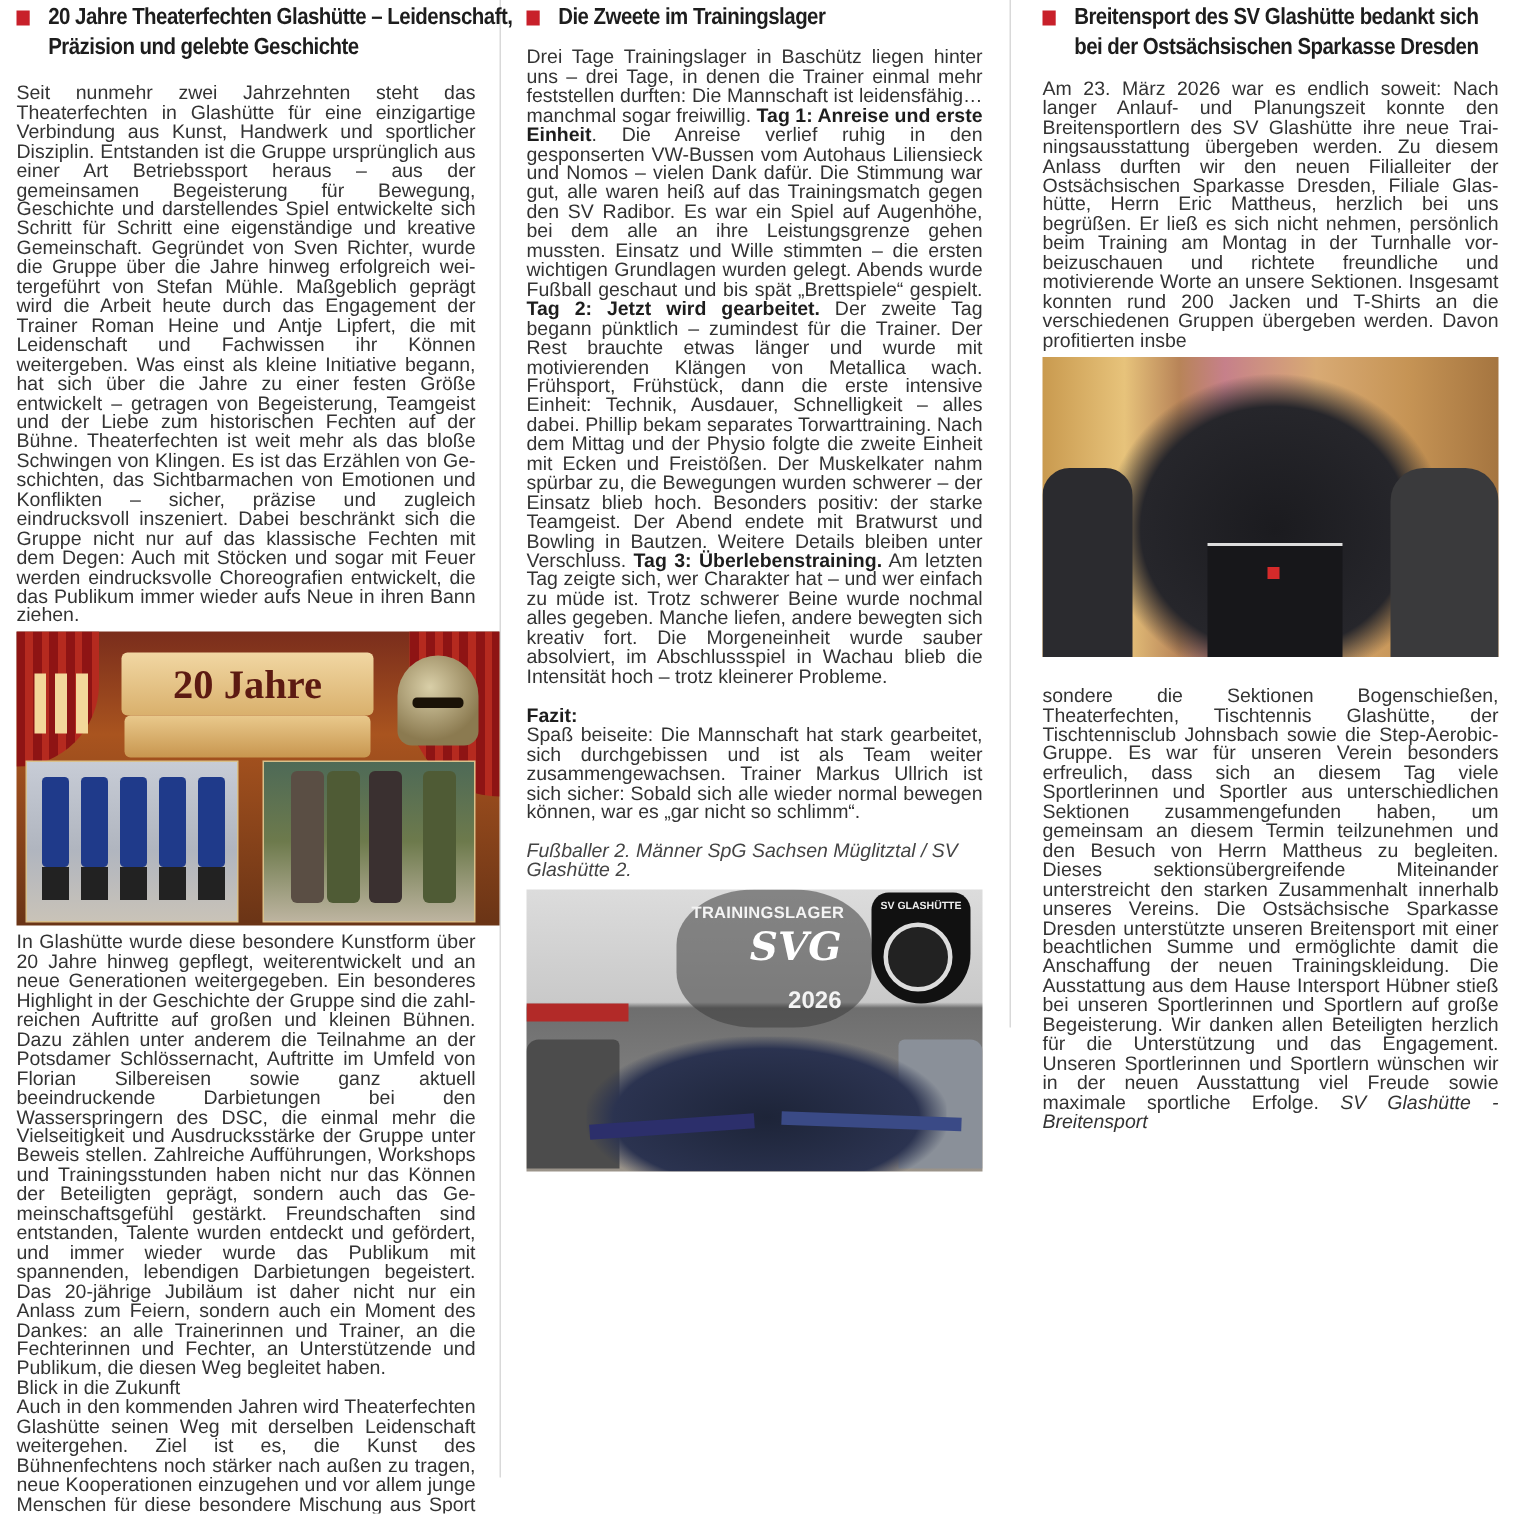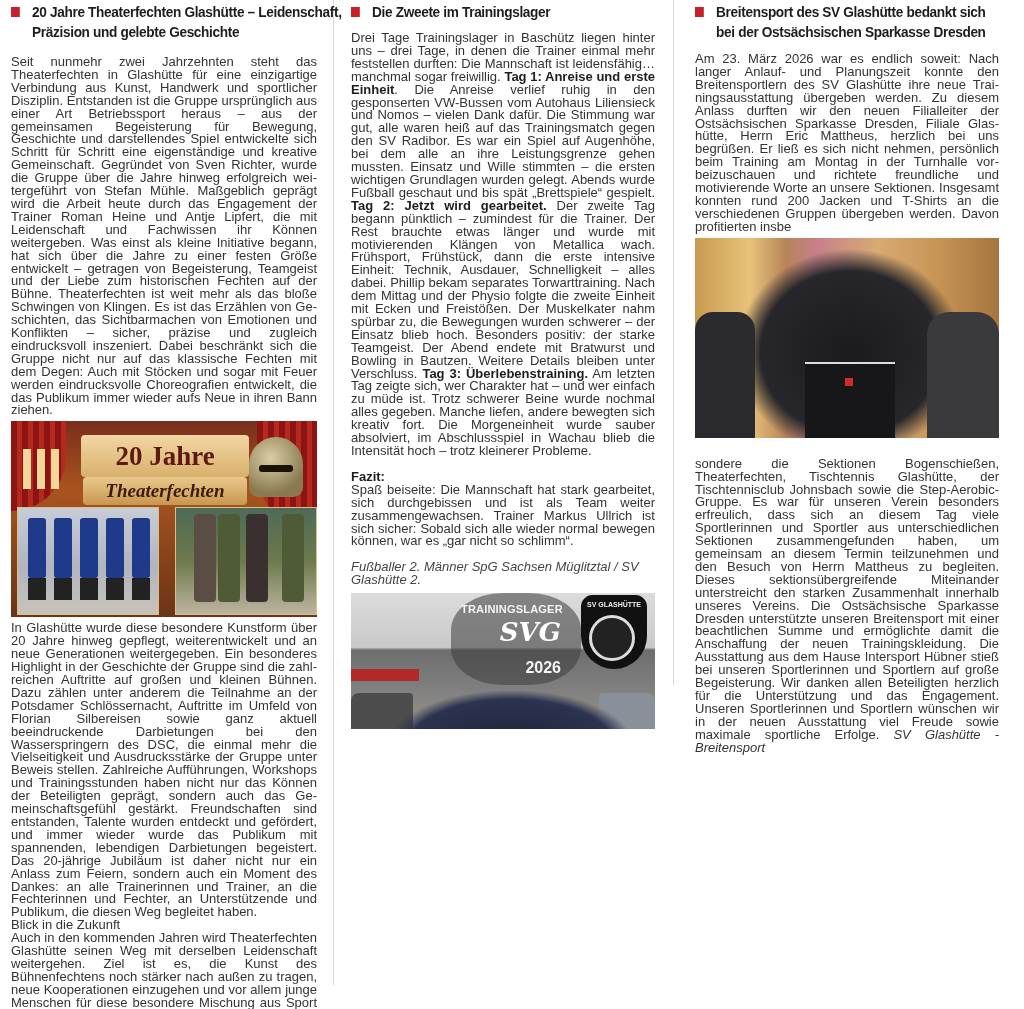--- a/index.html
+++ b/index.html
@@ -21,21 +21,21 @@
   .col1 .headline { width:340px; }
   .col3 .headline { width:340px; }
 
   .body { font-size:13px; line-height:12.9px; text-align:justify; color:#333; hyphens:manual; }
   .body p { margin:0; }
   .body b { font-weight:bold; color:#1d1d1d; }
   .body i { font-style:italic; }
 
   .photo { position:relative; overflow:hidden; }
   
-  .poster { background:linear-gradient(180deg,#7a2d1c 0%,#a9541f 35%,#6a3416 100%); }
+  .poster { background:linear-gradient(180deg,#7a2d1c 0%,#a9541f 35%,#6a3416 100%);padding-left:16px; }
   .poster .curtain-l { position:absolute; left:0; top:0; width:55px; height:90px;
      background:repeating-linear-gradient(90deg,#8e1414 0 6px,#b52a1f 6px 11px); border-bottom-right-radius:60px; }
   .poster .curtain-r { position:absolute; right:0; top:0; width:60px; height:110px;
      background:repeating-linear-gradient(90deg,#8e1414 0 6px,#b52a1f 6px 11px); border-bottom-left-radius:60px; }
   .poster .scroll1 { position:absolute; left:70px; top:14px; width:168px; height:42px;
      background:linear-gradient(180deg,#f1d7a3,#d9b06c); border-radius:4px; }
   .poster .scroll2 { position:absolute; left:72px; top:56px; width:164px; height:28px;
      background:linear-gradient(180deg,#e9c98c,#c8964f); border-radius:4px; }
   .poster .t1 { position:absolute; left:70px; top:14px; width:168px; text-align:center;
      font-family:"Liberation Serif", serif; font-weight:bold; font-size:27px; line-height:42px; color:#5c1a12; }
@@ -104,21 +104,20 @@
   <div class="body" style="margin-top:14px;">
     <p>Seit nunmehr zwei Jahrzehnten steht das Theaterfechten in Glashütte für eine einzigartige Verbindung aus Kunst, Handwerk und sportlicher Disziplin. Entstanden ist die Gruppe ursprünglich aus einer Art Be­triebssport heraus – aus der gemeinsamen Begeisterung für Bewe­gung, Geschichte und darstellendes Spiel entwickelte sich Schritt für Schritt eine eigenständige und kreative Gemeinschaft. Gegründet von Sven Richter, wurde die Gruppe über die Jahre hinweg erfolgreich wei­tergeführt von Stefan Mühle. Maßgeblich geprägt wird die Arbeit heute durch das Engagement der Trainer Roman Heine und Antje Lipfert, die mit Leidenschaft und Fachwissen ihr Können weitergeben. Was einst als kleine Initiative begann, hat sich über die Jahre zu einer festen Grö­ße entwickelt – getragen von Begeisterung, Teamgeist und der Liebe zum historischen Fechten auf der Bühne. Theaterfechten ist weit mehr als das bloße Schwingen von Klingen. Es ist das Erzählen von Ge­schichten, das Sichtbarmachen von Emotionen und Konflikten – si­cher, präzise und zugleich eindrucksvoll inszeniert. Dabei beschränkt sich die Gruppe nicht nur auf das klassische Fechten mit dem Degen: Auch mit Stöcken und sogar mit Feuer werden eindrucksvolle Choreo­grafien entwickelt, die das Publikum immer wieder aufs Neue in ihren Bann ziehen.</p>
   </div>
   <div class="photo poster" style="margin-top:4px; width:306px; height:196px;">
     <div class="curtain-l"></div>
     <div class="curtain-r"></div>
     <div class="candles"></div>
     <div class="scroll1"></div>
     <div class="scroll2"></div>
     <div class="t1">20 Jahre</div>
-    <div class="t2">Theaterfechten</div>
     <div class="helmet"></div>
     <div class="visor"></div>
     <div class="pic1">
       <div class="musk" style="left:10px;"></div>
       <div class="musk" style="left:36px;"></div>
       <div class="musk" style="left:62px;"></div>
       <div class="musk" style="left:88px;"></div>
       <div class="musk" style="left:114px;"></div>
     </div>
     <div class="pic2">
@@ -142,21 +141,21 @@
   <div class="headline">
     <span class="sq"></span>
     <div>Die Zweete im Trainingslager</div>
   </div>
   <div class="body" style="margin-top:10px;">
     <p><span>Drei Tage Trainingslager in Baschütz liegen hinter uns – drei Tage, in denen die Trainer einmal mehr feststellen durften: Die Mannschaft ist leidensfähig… manchmal sogar freiwillig. </span><b>Tag 1: Anreise und erste Einheit</b><span>. Die Anreise verlief ruhig in den gesponserten VW-Bussen vom Autohaus Liliensieck und Nomos – vielen Dank dafür. Die Stimmung war gut, alle waren heiß auf das Trainingsmatch gegen den SV Radibor. Es war ein Spiel auf Augenhöhe, bei dem alle an ihre Leistungsgrenze gehen mussten. Einsatz und Wille stimmten – die ersten wichtigen Grundlagen wurden gelegt. Abends wurde Fußball geschaut und bis spät „Brettspiele“ gespielt. </span><b>Tag 2: Jetzt wird gearbeitet.</b><span> Der zweite Tag begann pünktlich – zumindest für die Trainer. Der Rest brauchte et­was länger und wurde mit motivierenden Klängen von Metallica wach. Frühsport, Frühstück, dann die erste intensive Einheit: Technik, Aus­dauer, Schnelligkeit – alles dabei. Phillip bekam separates Torwarttrai­ning. Nach dem Mittag und der Physio folgte die zweite Einheit mit Ecken und Freistößen. Der Muskelkater nahm spürbar zu, die Bewe­gungen wurden schwerer – der Einsatz blieb hoch. Besonders positiv: der starke Teamgeist. Der Abend endete mit Bratwurst und Bowling in Bautzen. Weitere Details bleiben unter Verschluss. </span><b>Tag 3: Überlebens­training.</b><span> Am letzten Tag zeigte sich, wer Charakter hat – und wer ein­fach zu müde ist. Trotz schwerer Beine wurde nochmal alles gegeben. Manche liefen, andere bewegten sich kreativ fort. Die Morgeneinheit wurde sauber absolviert, im Abschlussspiel in Wachau blieb die Inten­sität hoch – trotz kleinerer Probleme.</span></p>
     <p style="margin-top:13px;"><b>Fazit:</b></p>
     <p>Spaß beiseite: Die Mannschaft hat stark gearbeitet, sich durchgebis­sen und ist als Team weiter zusammengewachsen. Trainer Markus Ull­rich ist sich sicher: Sobald sich alle wieder normal bewegen können, war es „gar nicht so schlimm“.</p>
     <p class="caption-italic" style="margin-top:13px;text-align:left;">Fußballer 2. Männer SpG Sachsen Müglitztal / SV Glashütte 2.</p>
   </div>
-  <div class="photo tl" style="margin-top:6px; width:304px; height:136px;">
+  <div class="photo tl" style="margin-top:6px; width:304px; height:188px;">
     <div class="band"></div>
     <div class="blob"></div>
     <div class="title1">TRAININGSLAGER</div>
     <div class="title2">SVG</div>
     <div class="title3">2026</div>
     <div class="badge"></div>
     <div class="badge-text">SV GLASHÜTTE</div>
     <div class="badge-ring"></div>
     <div class="car"></div>
     <div class="car2"></div>

